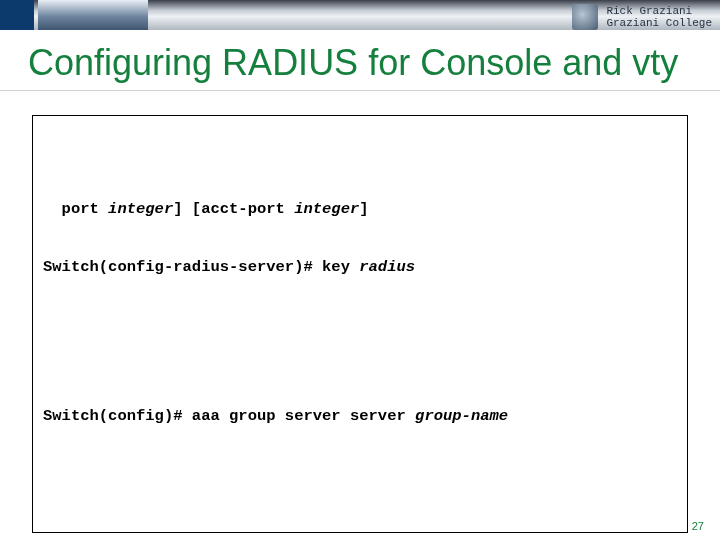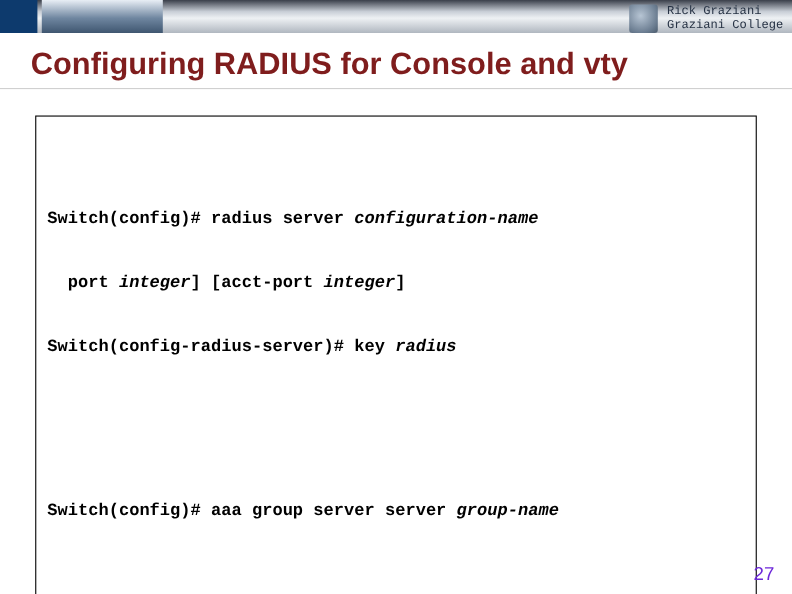--- a/index.html
+++ b/index.html
@@ -51,23 +51,23 @@
     line-height: 1.1;
     text-align: left;
   }
 
   .title-area {
     padding: 12px 28px 6px 28px;
     border-bottom: 1px solid #d0d0d0;
   }
   .title-area h1 {
     margin: 0;
-    font-size: 28px;
-    font-weight: 700;
-    color: #7f1d1d;
+    font-size: 36px;
+    font-weight: 400;
+    color: #15803d;
   }
 
   .content {
     padding: 24px 32px 0 32px;
   }
   .code-box {
     border: 1.5px solid #000000;
     padding: 6px 10px 8px 10px;
     font-family: "Courier New", Courier, monospace;
     font-size: 15.5px;
@@ -80,22 +80,22 @@
   .code-box .block + .block {
     margin-top: 14px;
   }
   .wrapline { padding-left: 2ch; }
   .ital { font-style: italic; }
 
   .page-num {
     position: absolute;
     right: 16px;
     bottom: 8px;
-    font-size: 17px;
-    color: #6d28d9;
+    font-size: 11px;
+    color: #15803d;
   }
 </style>
 </head>
 <body>
 
 <div class="header-bar">
   <div class="header-left-block"></div>
   <div class="header-mid-block"></div>
   <div class="header-spacer"></div>
   <div class="header-right">
@@ -107,21 +107,20 @@
   </div>
 </div>
 
 <div class="title-area">
   <h1>Configuring RADIUS for Console and vty</h1>
 </div>
 
 <div class="content">
   <div class="code-box">
     <div class="block">
-      <div><span>Switch(config)# </span><span>radius server </span><span class="ital">configuration-name</span></div>
       <div class="wrapline"><span>port </span><span class="ital">integer</span><span>] [acct-port </span><span class="ital">integer</span><span>]</span></div>
       <div><span>Switch(config-radius-server)# </span><span>key </span><span class="ital">radius</span></div>
     </div>
     <div class="block">
       <div><span>Switch(config)# </span><span>aaa group server server </span><span class="ital">group-name</span></div>
       
     </div>
   </div>
 </div>
 

